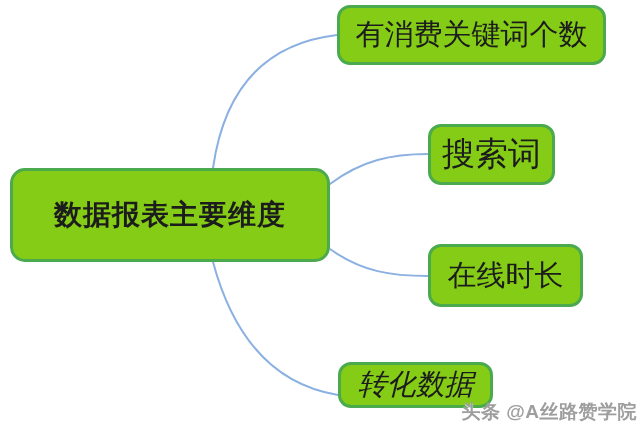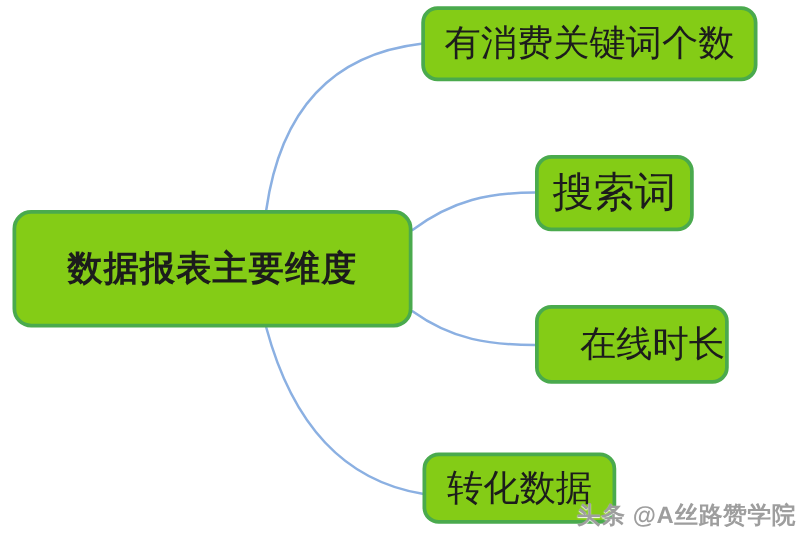--- a/index.html
+++ b/index.html
@@ -45,22 +45,22 @@
     top: 168px;
     width: 320px;
     height: 94px;
     font-size: 28px;
     font-weight: 700;
     border-radius: 15px;
     letter-spacing: 1px;
   }
   .node-b1 { left: 337px; top: 5px;   width: 269px; height: 60px; font-size: 29px; }
   .node-b2 { left: 428px; top: 124px; width: 127px; height: 61px; font-size: 33px; }
-  .node-b3 { left: 428px; top: 244px; width: 155px; height: 63px; font-size: 29px; justify-content: flex-end; }
-  .node-b4 { left: 338px; top: 362px; width: 155px; height: 57px; font-size: 29px; }
+  .node-b3 { left: 428px; top: 244px; width: 155px; height: 63px; font-size: 29px; }
+  .node-b4 { left: 338px; top: 362px; width: 155px; height: 46px; font-size: 29px; font-style: italic; }
   .watermark {
     position: absolute;
     right: 3px;
     top: 399px;
     font-size: 19px;
     font-weight: 700;
     color: #9e9e9e;
     text-shadow: 0 1px 1px #ffffff;
     letter-spacing: 0.5px;
     white-space: nowrap;

